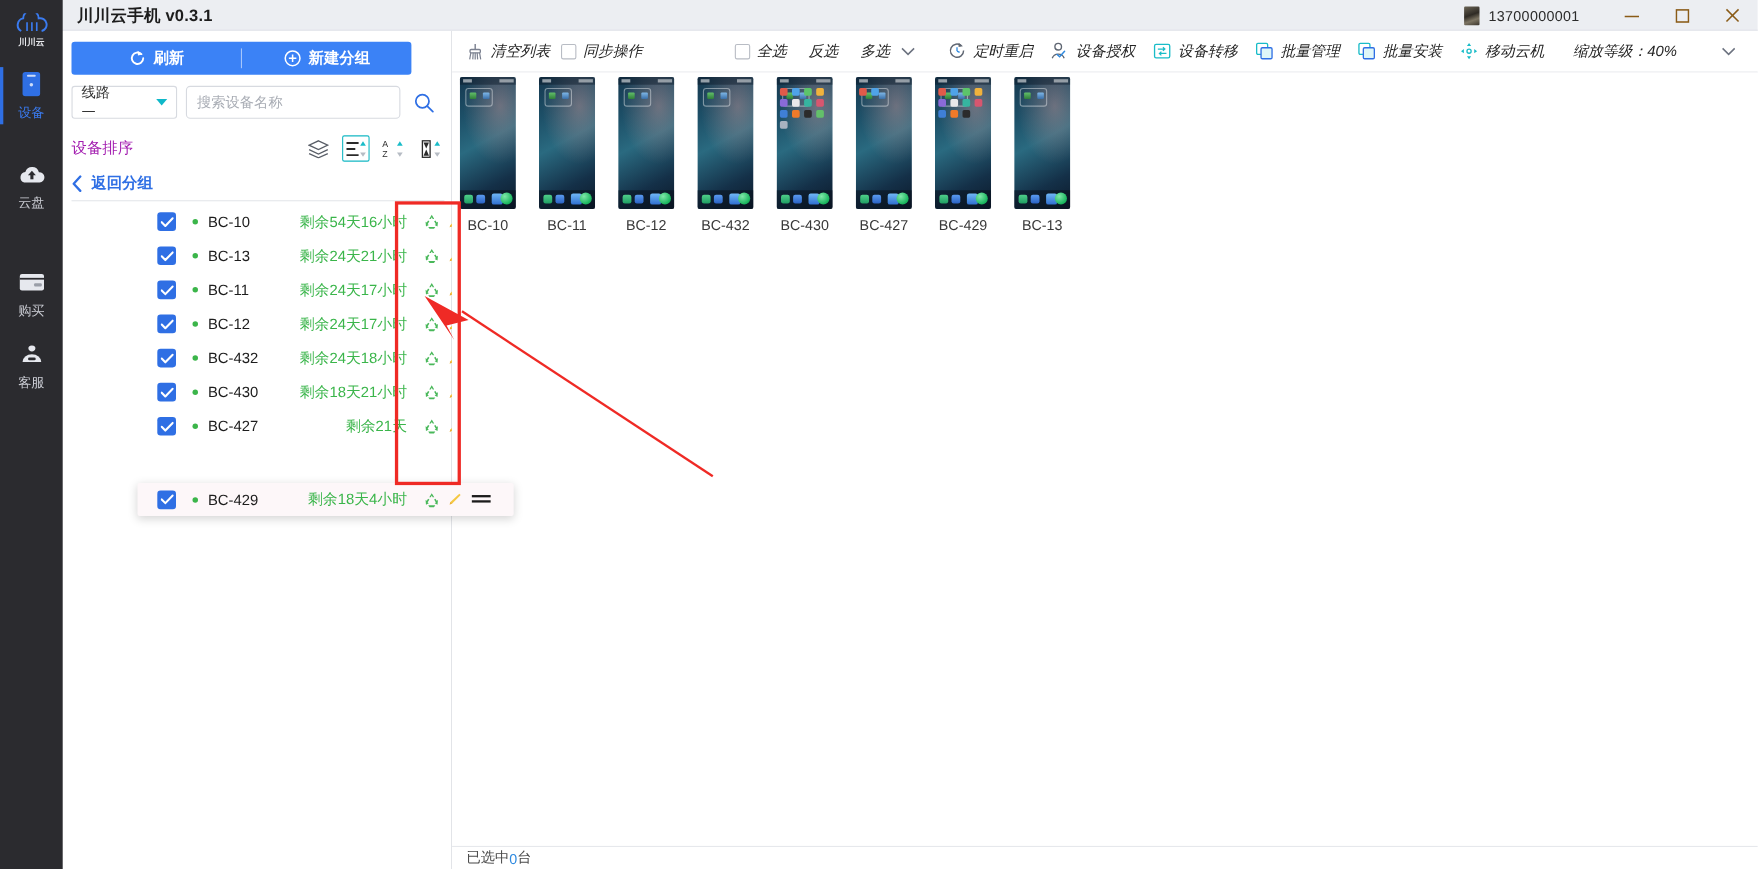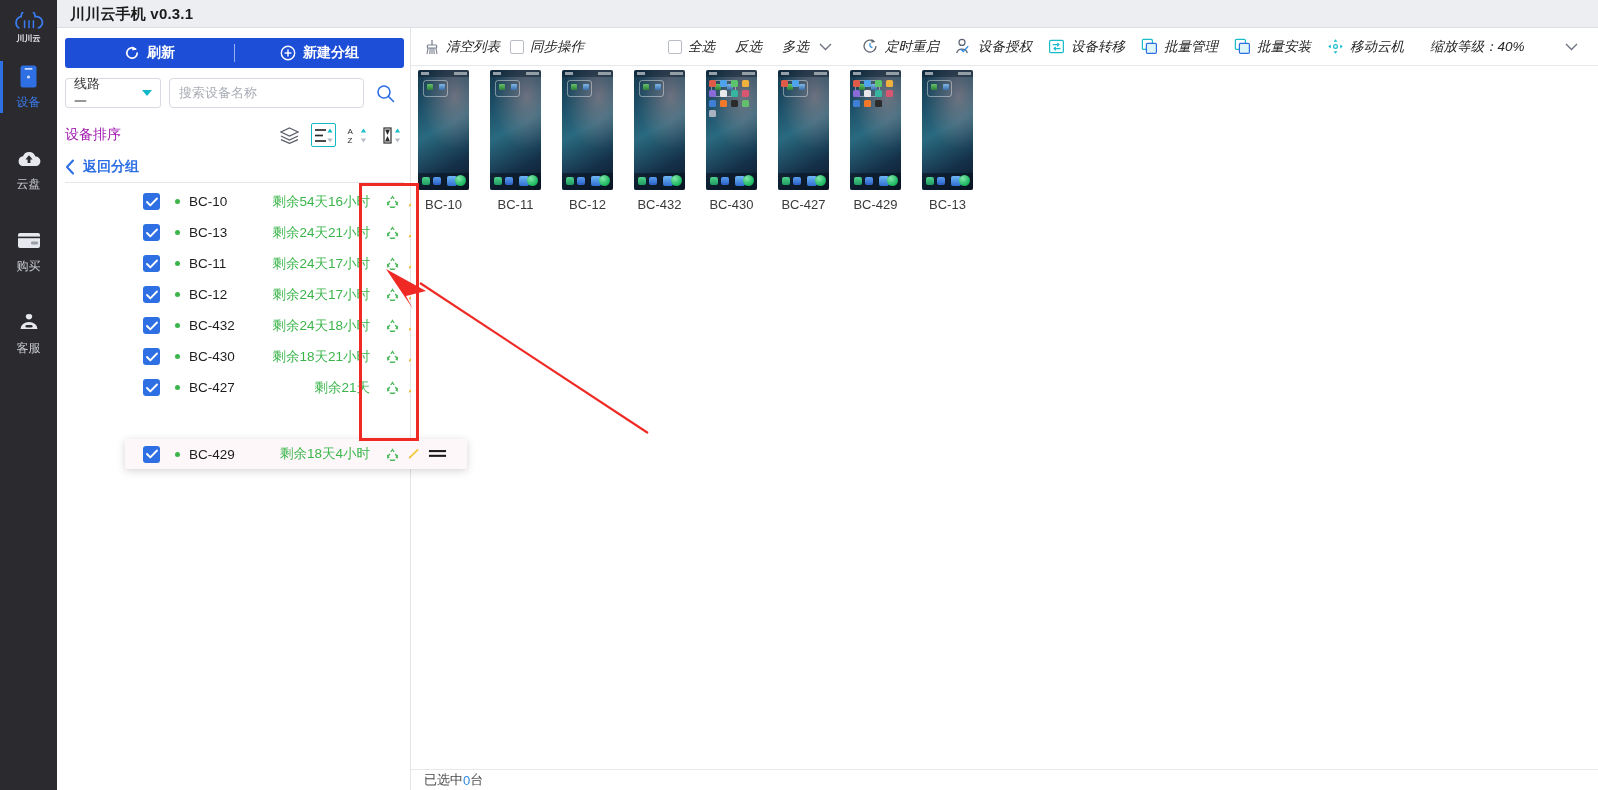--- a/index.html
+++ b/index.html
@@ -60,22 +60,22 @@
   .rail-item.active::before {
     content: ""; position: absolute; left: 0; top: 3px; width: 3px; height: 52px; background: #2f6fe4;
   }
 
   
   .left-panel {
     position: absolute; left: 57px; top: 28px; width: 354px; height: 762px;
     background: #ffffff; border-right: 1px solid #e2e4e8;
   }
   .btnbar {
-    position: absolute; left: 8px; top: 10px; width: 339px; height: 30px;
-    background: #1d4ed8; border-radius: 3px; display: flex; align-items: center;
+    position: absolute; left: 8px; top: 10px; width: 309px; height: 30px;
+    background: #3b82f6; border-radius: 3px; display: flex; align-items: center;
     color: #fff;
   }
   .btnbar .half {
     flex: 1; display: flex; align-items: center; justify-content: center; gap: 7px;
     font-size: 14px; font-weight: 700; cursor: default;
   }
   .btnbar .divider { width: 1px; height: 18px; background: rgba(255,255,255,.55); }
 
   .filterrow { position: absolute; left: 8px; top: 50px; width: 339px; height: 30px; display: flex; align-items: center; gap: 8px;}
   .sel {
@@ -189,20 +189,42 @@
   }
   .anno-arrow { position: absolute; left: 380px; top: 265px; width: 280px; height: 175px; z-index: 41; pointer-events: none; }
 </style>
 </head>
 <body>
 
 <div id="app">
 
   <div class="titlebar">
     <div class="title-text">川川云手机 v0.3.1</div>
+    <div class="tb-right">
+      <div class="phone-wrap">
+        <div class="phone-avatar"></div>
+        <div class="phone-num">13700000001</div>
+      </div>
+      <div class="winbtn">
+        <svg width="15" height="11" viewBox="0 0 15 11">
+            <line x1="1" y1="6" x2="14" y2="6" stroke="#8a5b17" stroke-width="1.3"></line>
+          </svg>
+      </div>
+      <div class="winbtn">
+        <svg width="13" height="13" viewBox="0 0 13 13">
+            <rect x="1" y="1" width="11" height="11" fill="none" stroke="#8a5b17" stroke-width="1.4"></rect>
+          </svg>
+      </div>
+      <div class="winbtn">
+        <svg width="14" height="14" viewBox="0 0 14 14">
+          <line x1="1.5" y1="1.5" x2="12.5" y2="12.5" stroke="#8a5b17" stroke-width="1.4"></line>
+          <line x1="12.5" y1="1.5" x2="1.5" y2="12.5" stroke="#8a5b17" stroke-width="1.4"></line>
+        </svg>
+      </div>
+    </div>
   </div>
 
   <div class="rail">
     <div class="logo-wrap">
       <svg class="logo-cloud" viewBox="0 0 34 22">
         <path d="M6 18 A7 7 0 0 1 8 5 A8 8 0 0 1 24 5 A6 6 0 0 1 27 18" fill="none" stroke="#3a7bf0" stroke-width="2"></path>
         <line x1="12" y1="9" x2="12" y2="18" stroke="#3a7bf0" stroke-width="1.7"></line>
         <line x1="17" y1="9" x2="17" y2="18" stroke="#3a7bf0" stroke-width="1.7"></line>
         <line x1="22" y1="9" x2="22" y2="18" stroke="#3a7bf0" stroke-width="1.7"></line>
       </svg>
@@ -224,21 +246,21 @@
       <span class="ri-icon">
         <svg width="24" height="17" viewBox="0 0 24 17">
           <path d="M5 16 A5 5 0 0 1 6 6.3 A6.5 6.5 0 0 1 18.4 6.6 A4.7 4.7 0 0 1 19 16 Z" fill="#e6e8ee"></path>
           <path d="M12 5.3 L15.6 9.4 L8.4 9.4 Z" fill="#2b2b2f"></path>
           <rect x="10.6" y="9" width="2.8" height="4" fill="#2b2b2f"></rect>
         </svg>
       </span>
       <span class="ri-label">云盘</span>
     </div>
 
-    <div class="rail-item" style="top:222px">
+    <div class="rail-item" style="top:238px">
       <span class="ri-icon">
         <svg width="24" height="17" viewBox="0 0 24 17">
           <rect x="1" y="1" width="22" height="15" rx="2" fill="#e6e8ee"></rect>
           <rect x="1" y="4.6" width="22" height="1.6" fill="#2b2b2f"></rect>
           <rect x="14" y="9.5" width="7" height="3" rx="1" fill="#9a9ea8"></rect>
         </svg>
       </span>
       <span class="ri-label">购买</span>
     </div>
 

